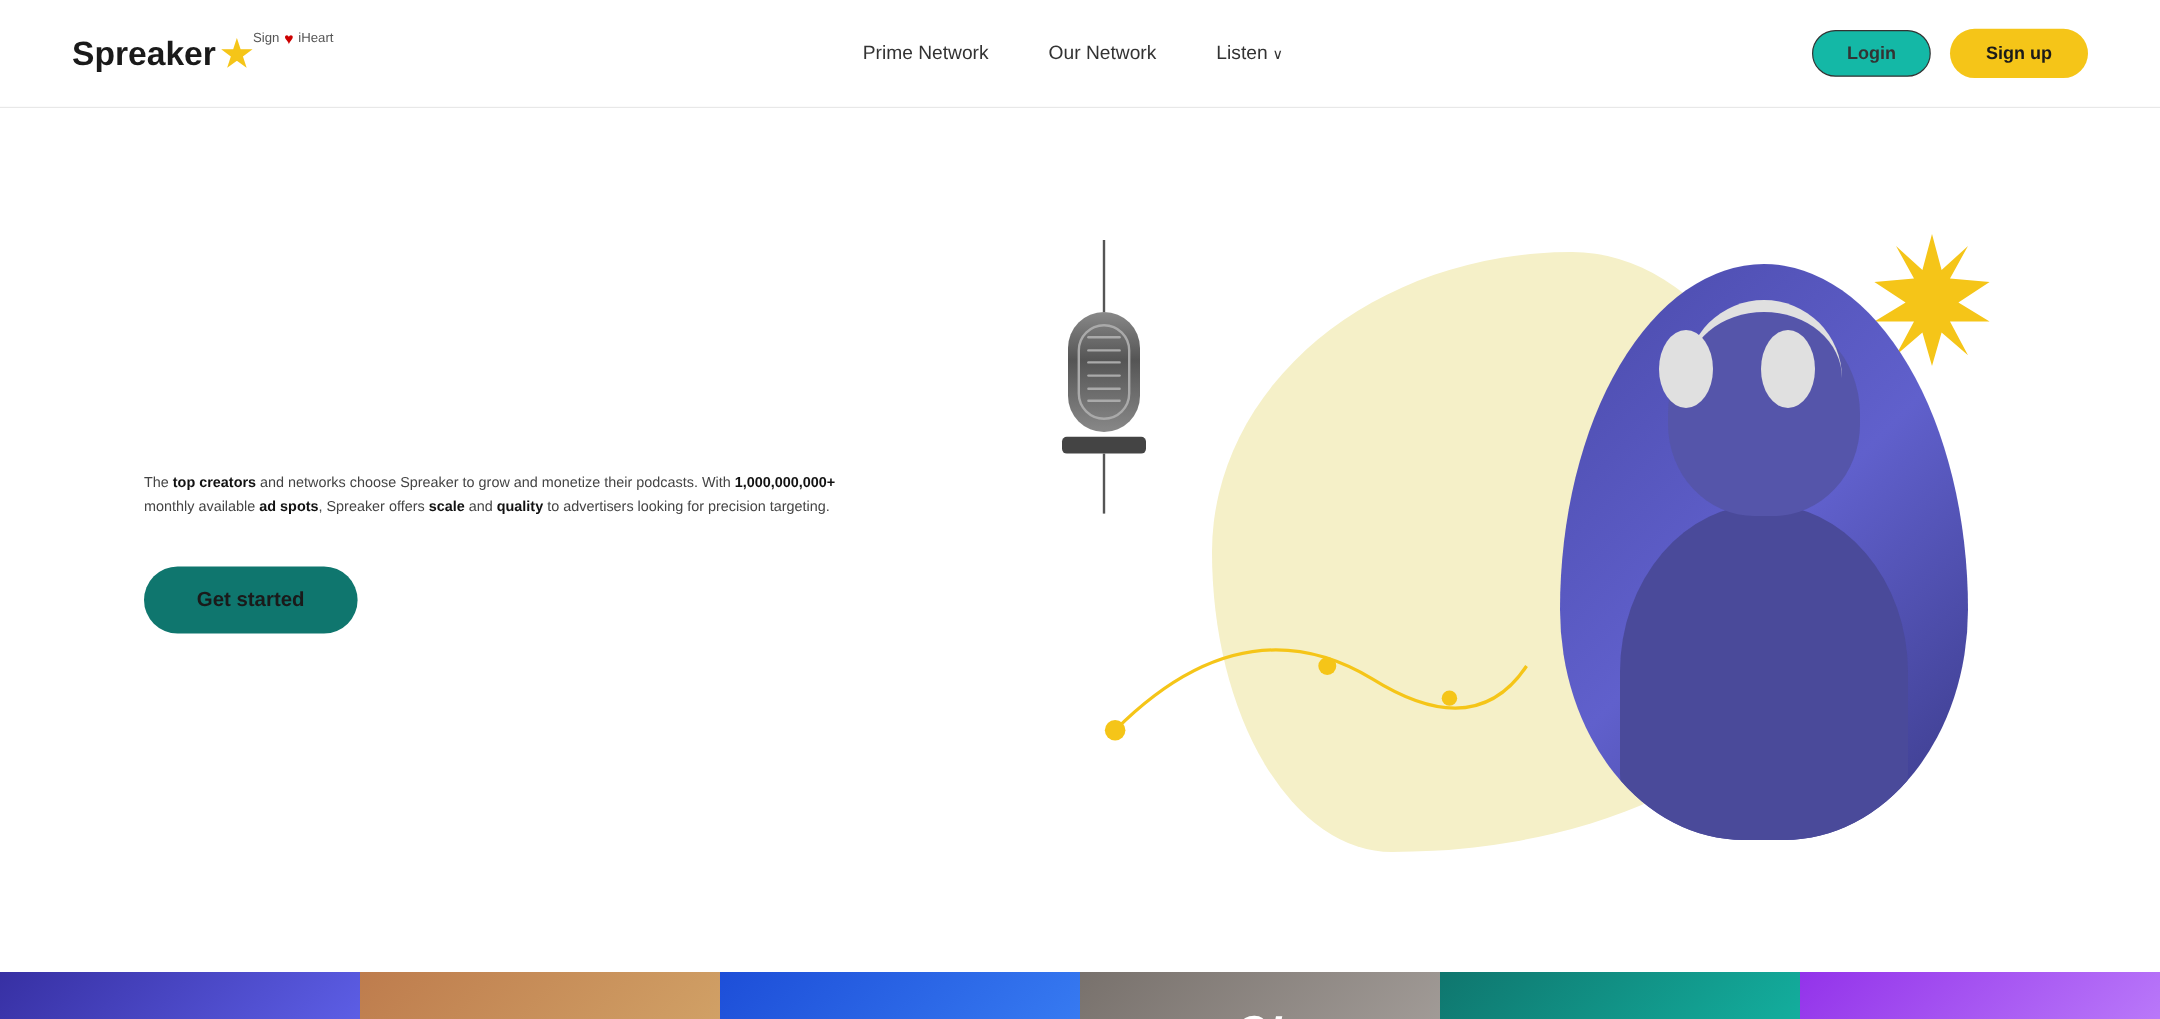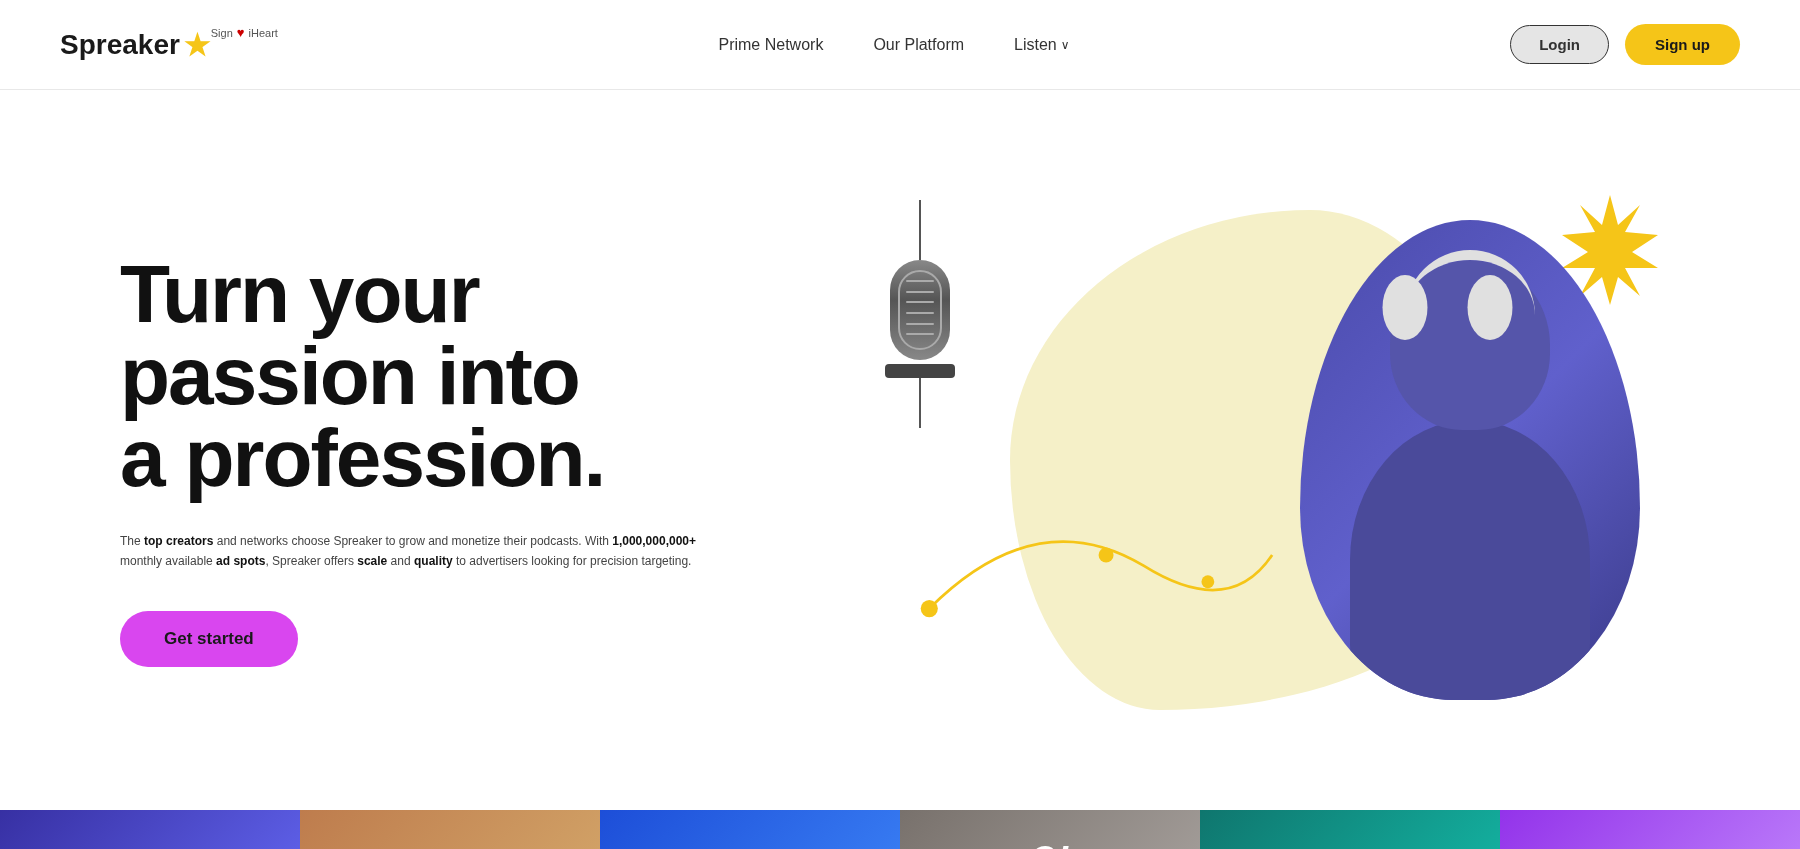--- a/index.html
+++ b/index.html
@@ -66,21 +66,21 @@
     .chevron {
       font-size: 12px;
     }
     .header-actions {
       display: flex;
       align-items: center;
       gap: 16px;
     }
     .login-btn {
       border: 1.5px solid #333;
-      background: #e5e5e5;
+      background: #14b8a6;
       border-radius: 50px;
       padding: 10px 28px;
       font-size: 15px;
       font-weight: 600;
       color: #333;
       cursor: pointer;
     }
     .signup-btn {
       background: #f5c518;
       border: none;
@@ -118,21 +118,21 @@
       color: #444;
       line-height: 1.7;
       max-width: 580px;
       margin-bottom: 40px;
     }
     .hero-body strong {
       color: #111;
       font-weight: 700;
     }
     .get-started-btn {
-      background: #d946ef;
+      background: #0f766e;
       border: none;
       border-radius: 50px;
       padding: 18px 44px;
       font-size: 17px;
       font-weight: 800;
       color: #1a1a1a;
       cursor: pointer;
       display: inline-block;
     }
 
@@ -324,40 +324,35 @@
     </div>
     <div class="logo-sub">
       <span>Sign</span>
       <span class="iheart-icon">♥</span>
       <span>iHeart</span>
     </div>
   </div>
 
   <nav class="nav">
     <a class="nav-link">Prime Network</a>
-    <a class="nav-link">Our Platform</a>
+    <a class="nav-link">Our Network</a>
     <a class="nav-link listen-link">
       <span>Listen</span>
       <span class="chevron">∨</span>
     </a>
   </nav>
 
   <div class="header-actions">
     <button class="login-btn">Login</button>
     <button class="signup-btn">Sign up</button>
   </div>
 </header>
 
 <section class="hero">
   <div class="hero-left">
-    <h1 class="hero-heading">
-      <span>Turn your</span><br>
-      <span>passion into</span><br>
-      <span>a profession.</span>
-    </h1>
 
     <p class="hero-body">
       <span>The </span><strong>top creators</strong><span> and networks choose Spreaker to grow and monetize their podcasts. With </span><strong>1,000,000,000+</strong><span> monthly available </span><strong>ad spots</strong><span>, Spreaker offers </span><strong>scale</strong><span> and </span><strong>quality</strong><span> to advertisers looking for precision targeting.</span>
     </p>
 
     <button class="get-started-btn">Get started</button>
   </div>
 
   <div class="hero-right">
 

